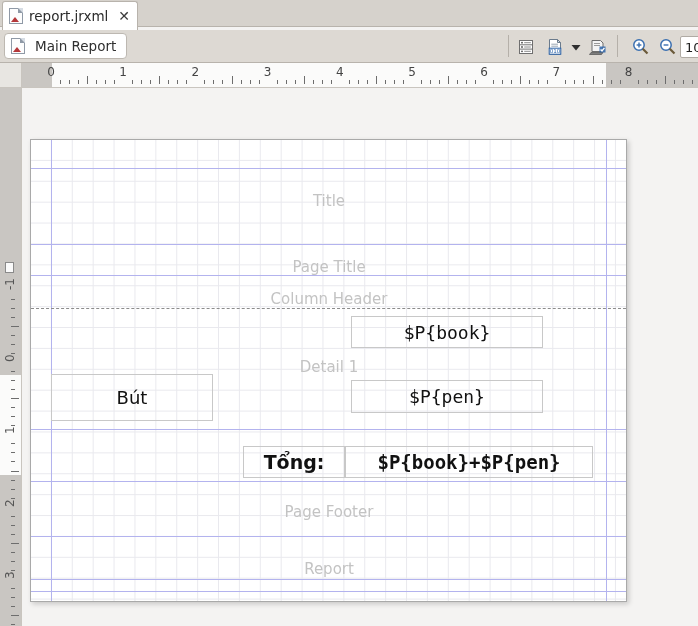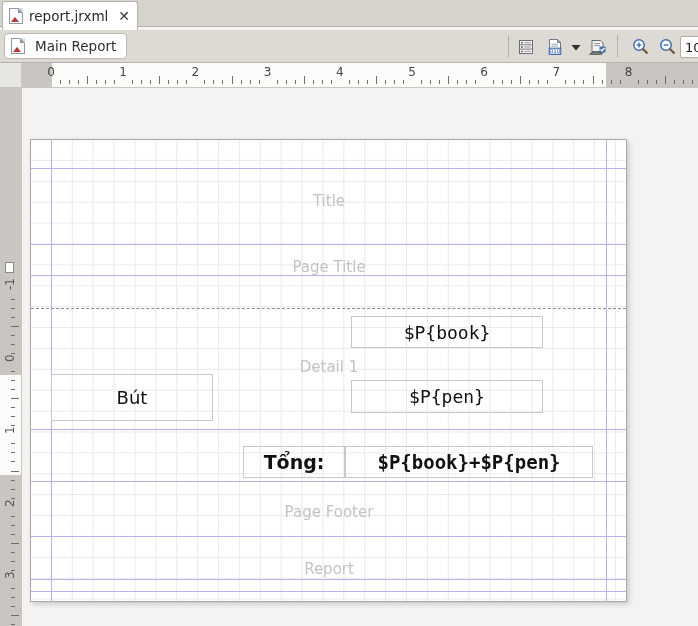--- a/index.html
+++ b/index.html
@@ -515,20 +515,21 @@
       <div class="band-sep" style="top:104px;"></div>
       <div class="band-sep" style="top:135px;"></div>
       <div class="band-sep dashed" style="top:168px;"></div>
       <div class="band-sep" style="top:289px;"></div>
       <div class="band-sep" style="top:341px;"></div>
       <div class="band-sep" style="top:396px;"></div>
       <div class="band-sep" style="top:451px;"></div>
 
       <div class="band-label" style="left:298px; top:52px;">Title</div>
       <div class="band-label" style="left:298px; top:118px;">Page Title</div>
+      <div class="band-label" style="left:298px; top:150px;">Column Header</div>
       <div class="band-label" style="left:298px; top:218px;">Detail 1</div>
       <div class="band-label" style="left:298px; top:363px;">Page Footer</div>
       <div class="band-label" style="left:298px; top:420px;">Report</div>
 
 
 
       <div class="tbox mono" style="left:320px; top:176px; width:192px; height:32px;">
         <span class="txt">$P{book}</span>
       </div>
 

